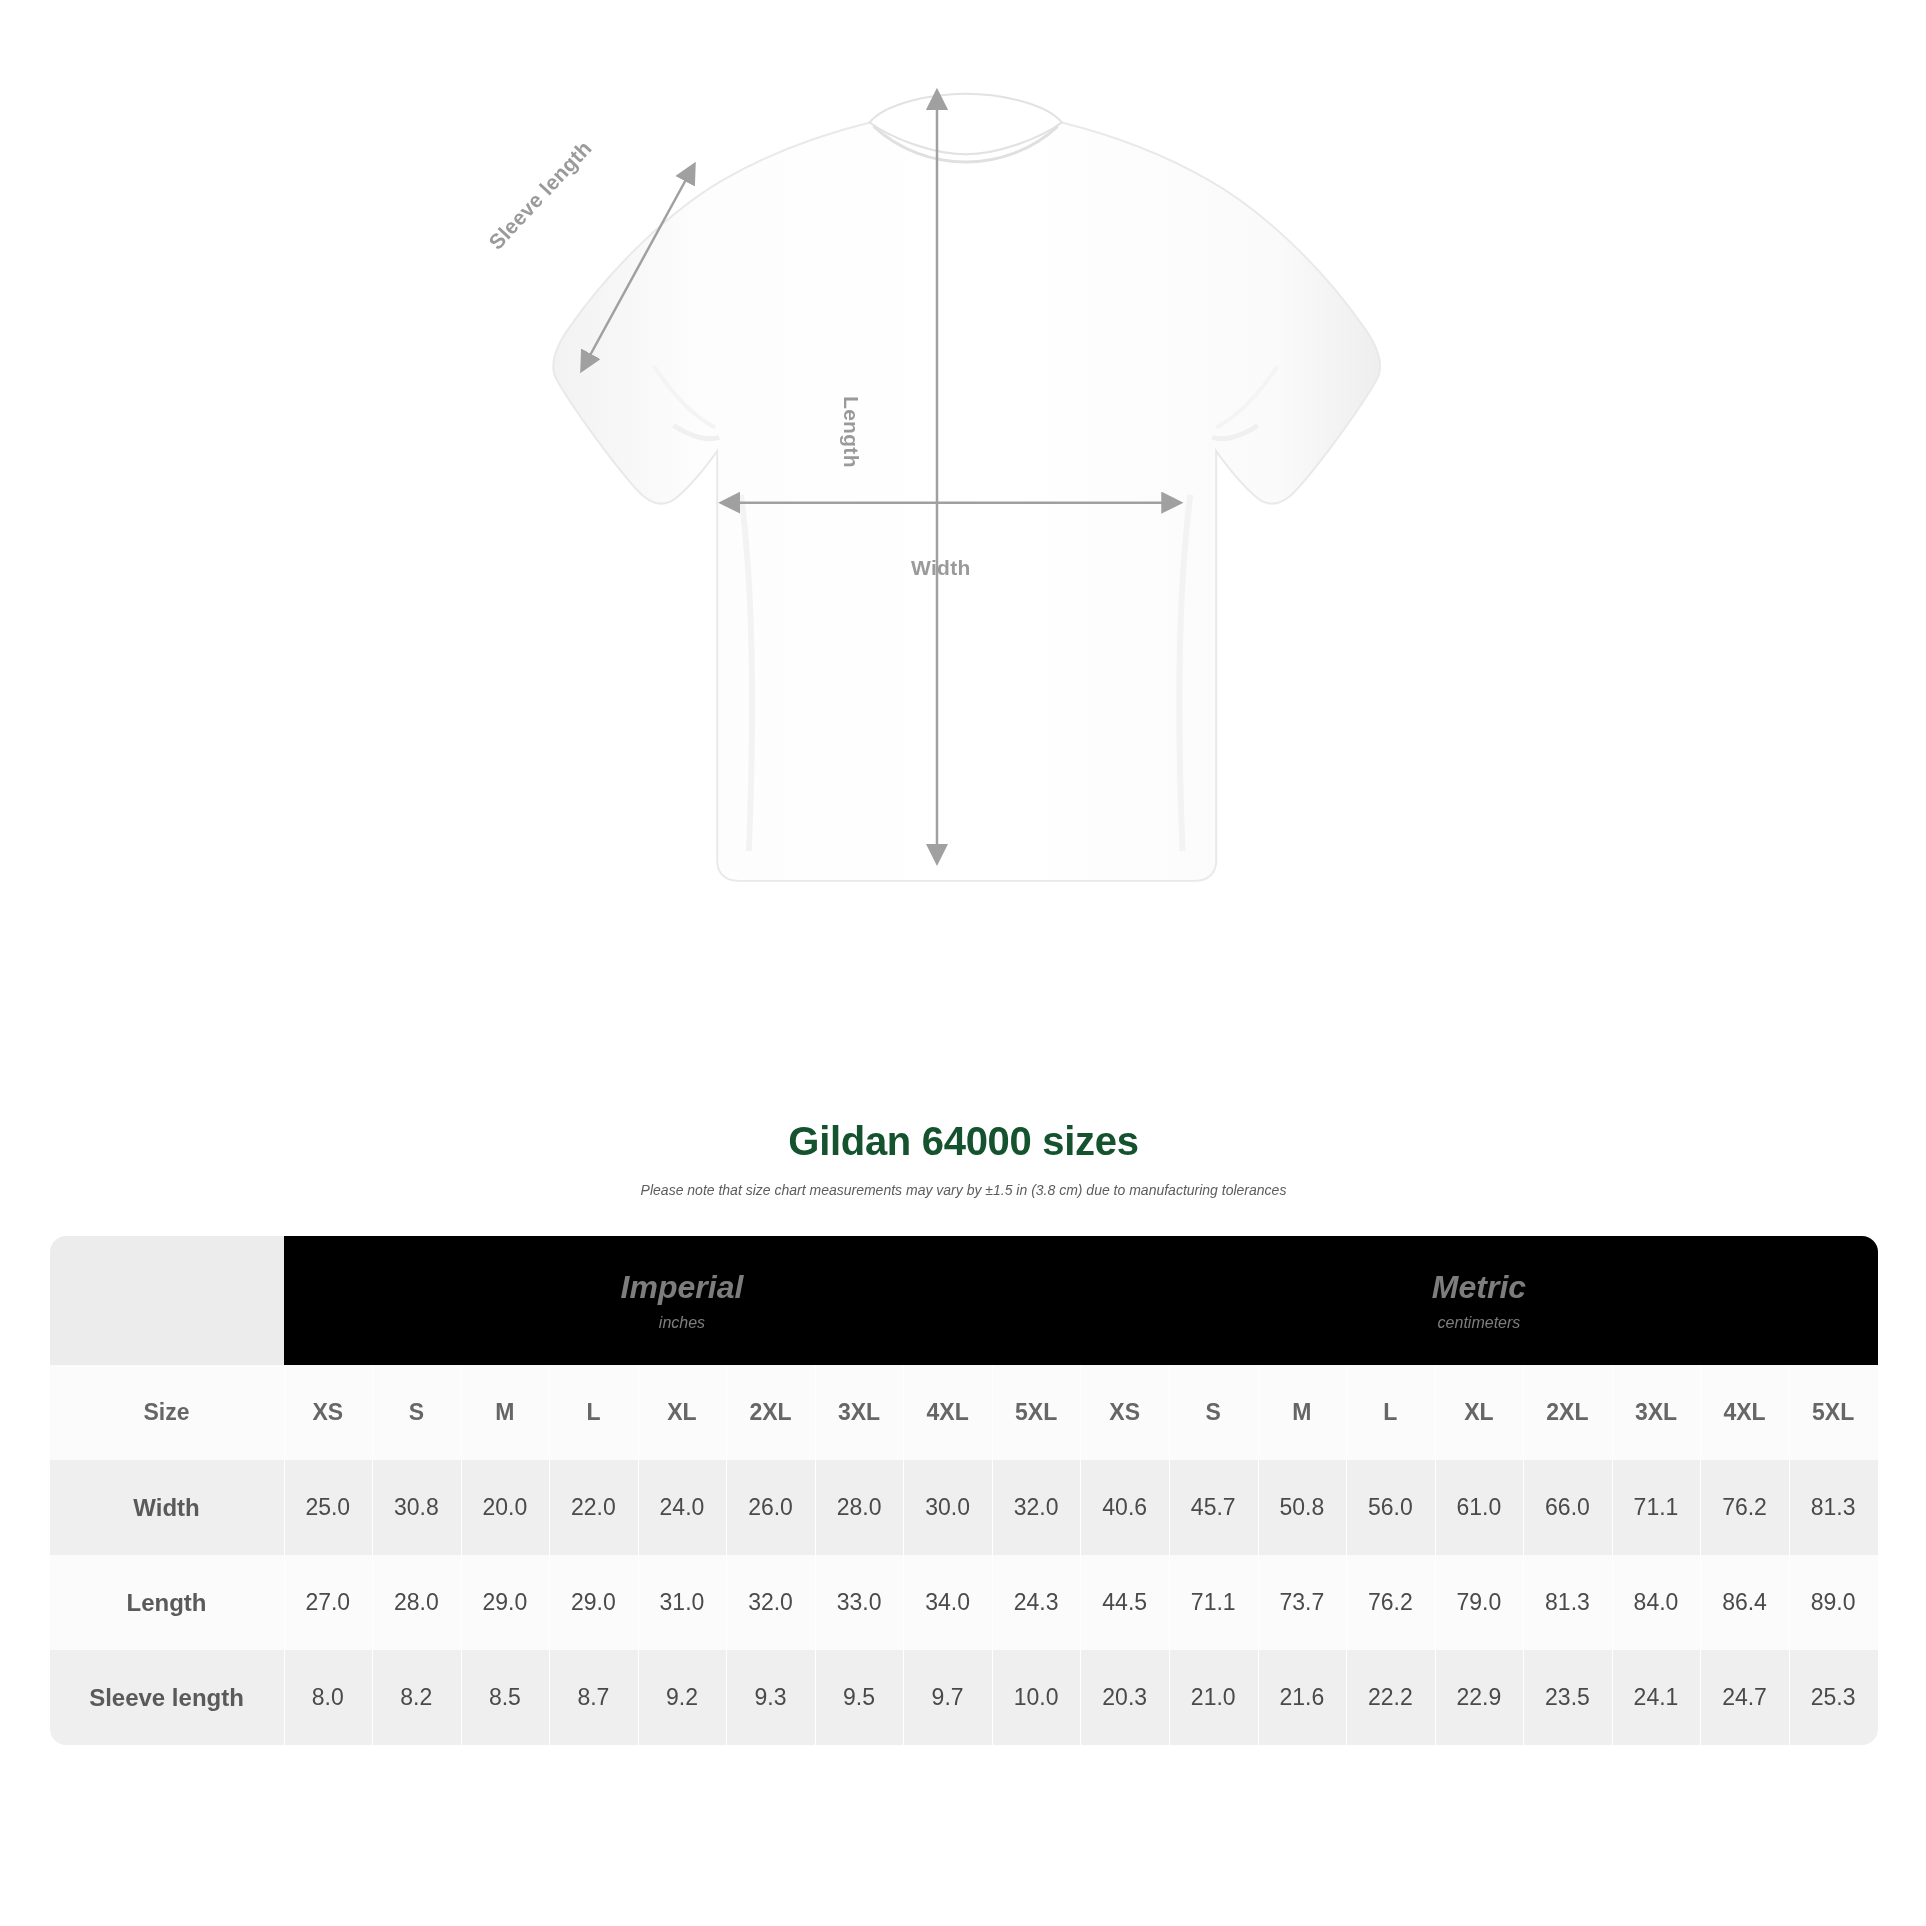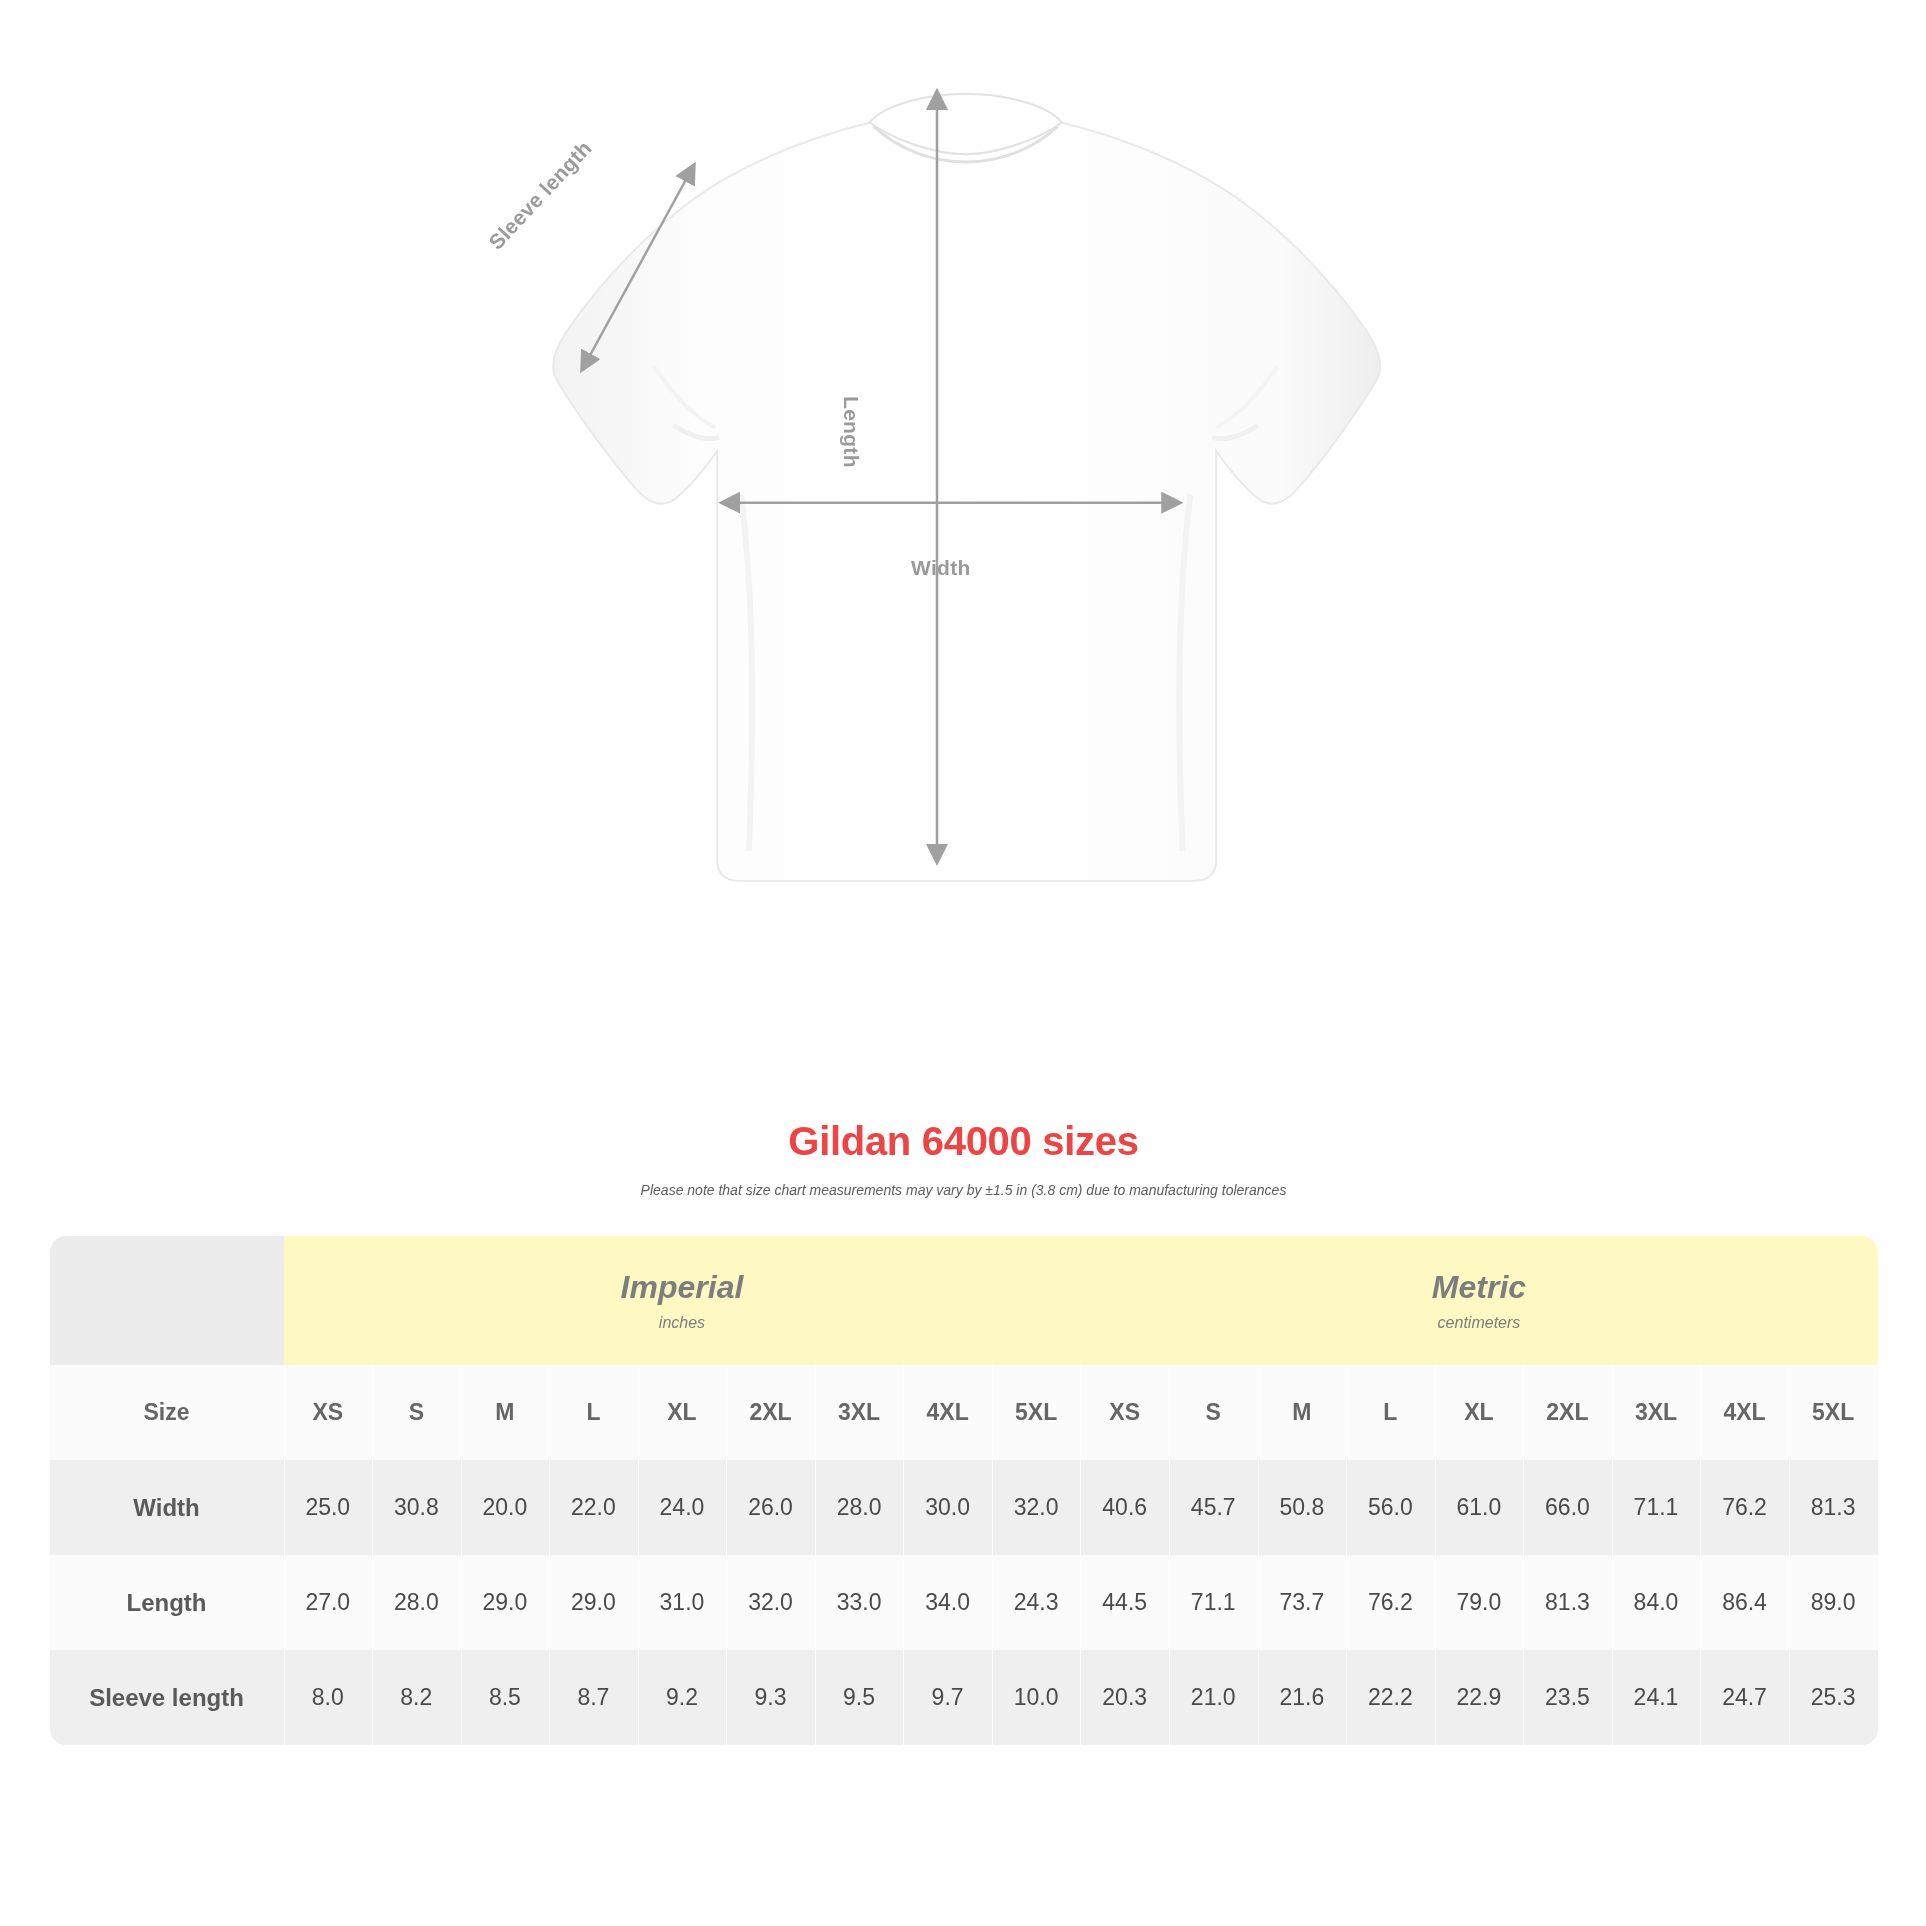--- a/index.html
+++ b/index.html
@@ -65,21 +65,21 @@
   }
 
   
   .title-block {
     text-align: center;
     margin-top: 20px;
   }
   .chart-title {
     font-size: 40px;
     font-weight: bold;
-    color: #ef4444;
+    color: #14532d;
     letter-spacing: -0.3px;
   }
   .chart-note {
     font-size: 14px;
     font-style: italic;
     color: #5c5c5c;
     margin-top: 18px;
   }
 
   
@@ -92,21 +92,21 @@
     width: 100%;
     table-layout: fixed;
     border-radius: 16px;
     overflow: hidden;
   }
   table.size-table td, table.size-table th {
     border: 0;
     padding: 0;
   }
   .unit-head {
-    background: #fef9c3;
+    background: #000000;
     height: 129px;
     text-align: center;
     vertical-align: middle;
   }
   .unit-head .unit-name {
     font-size: 32px;
     font-style: italic;
     font-weight: bold;
     color: #7d7d7d;
     line-height: 1.15;

